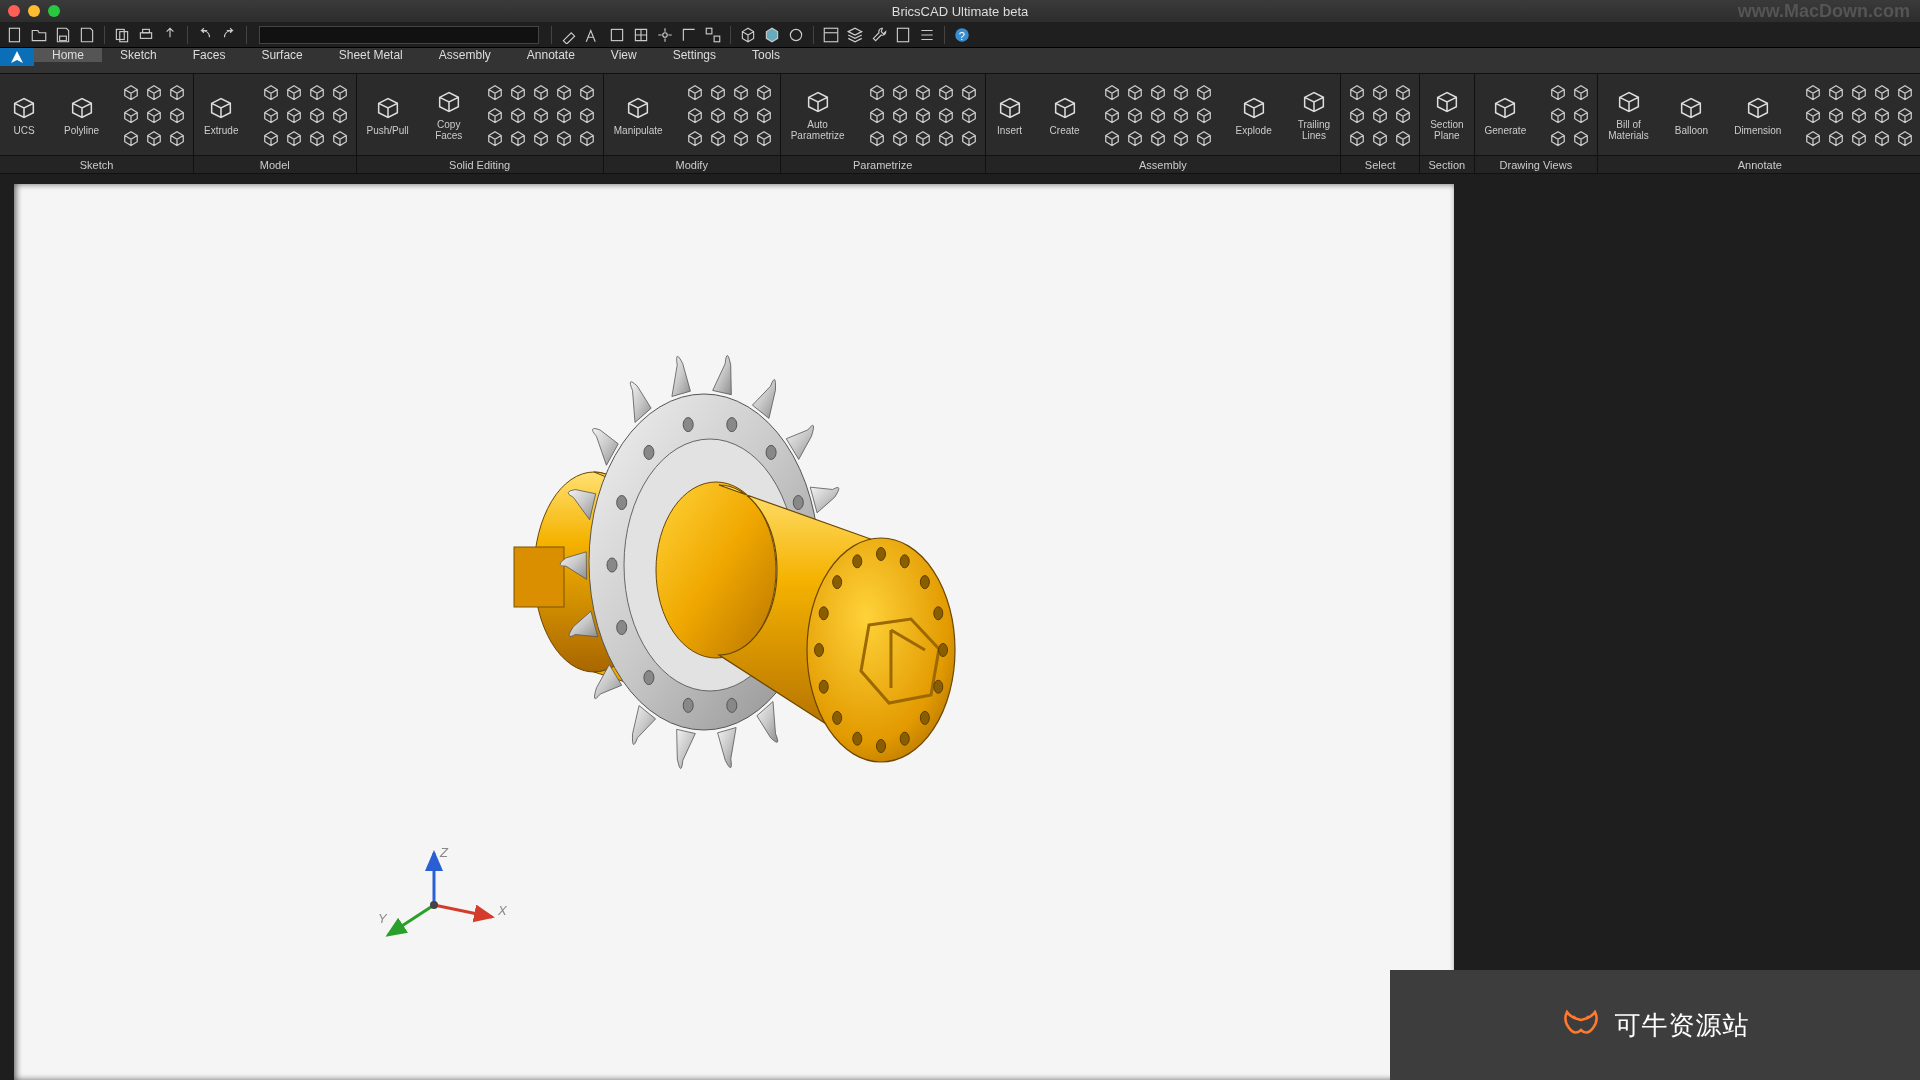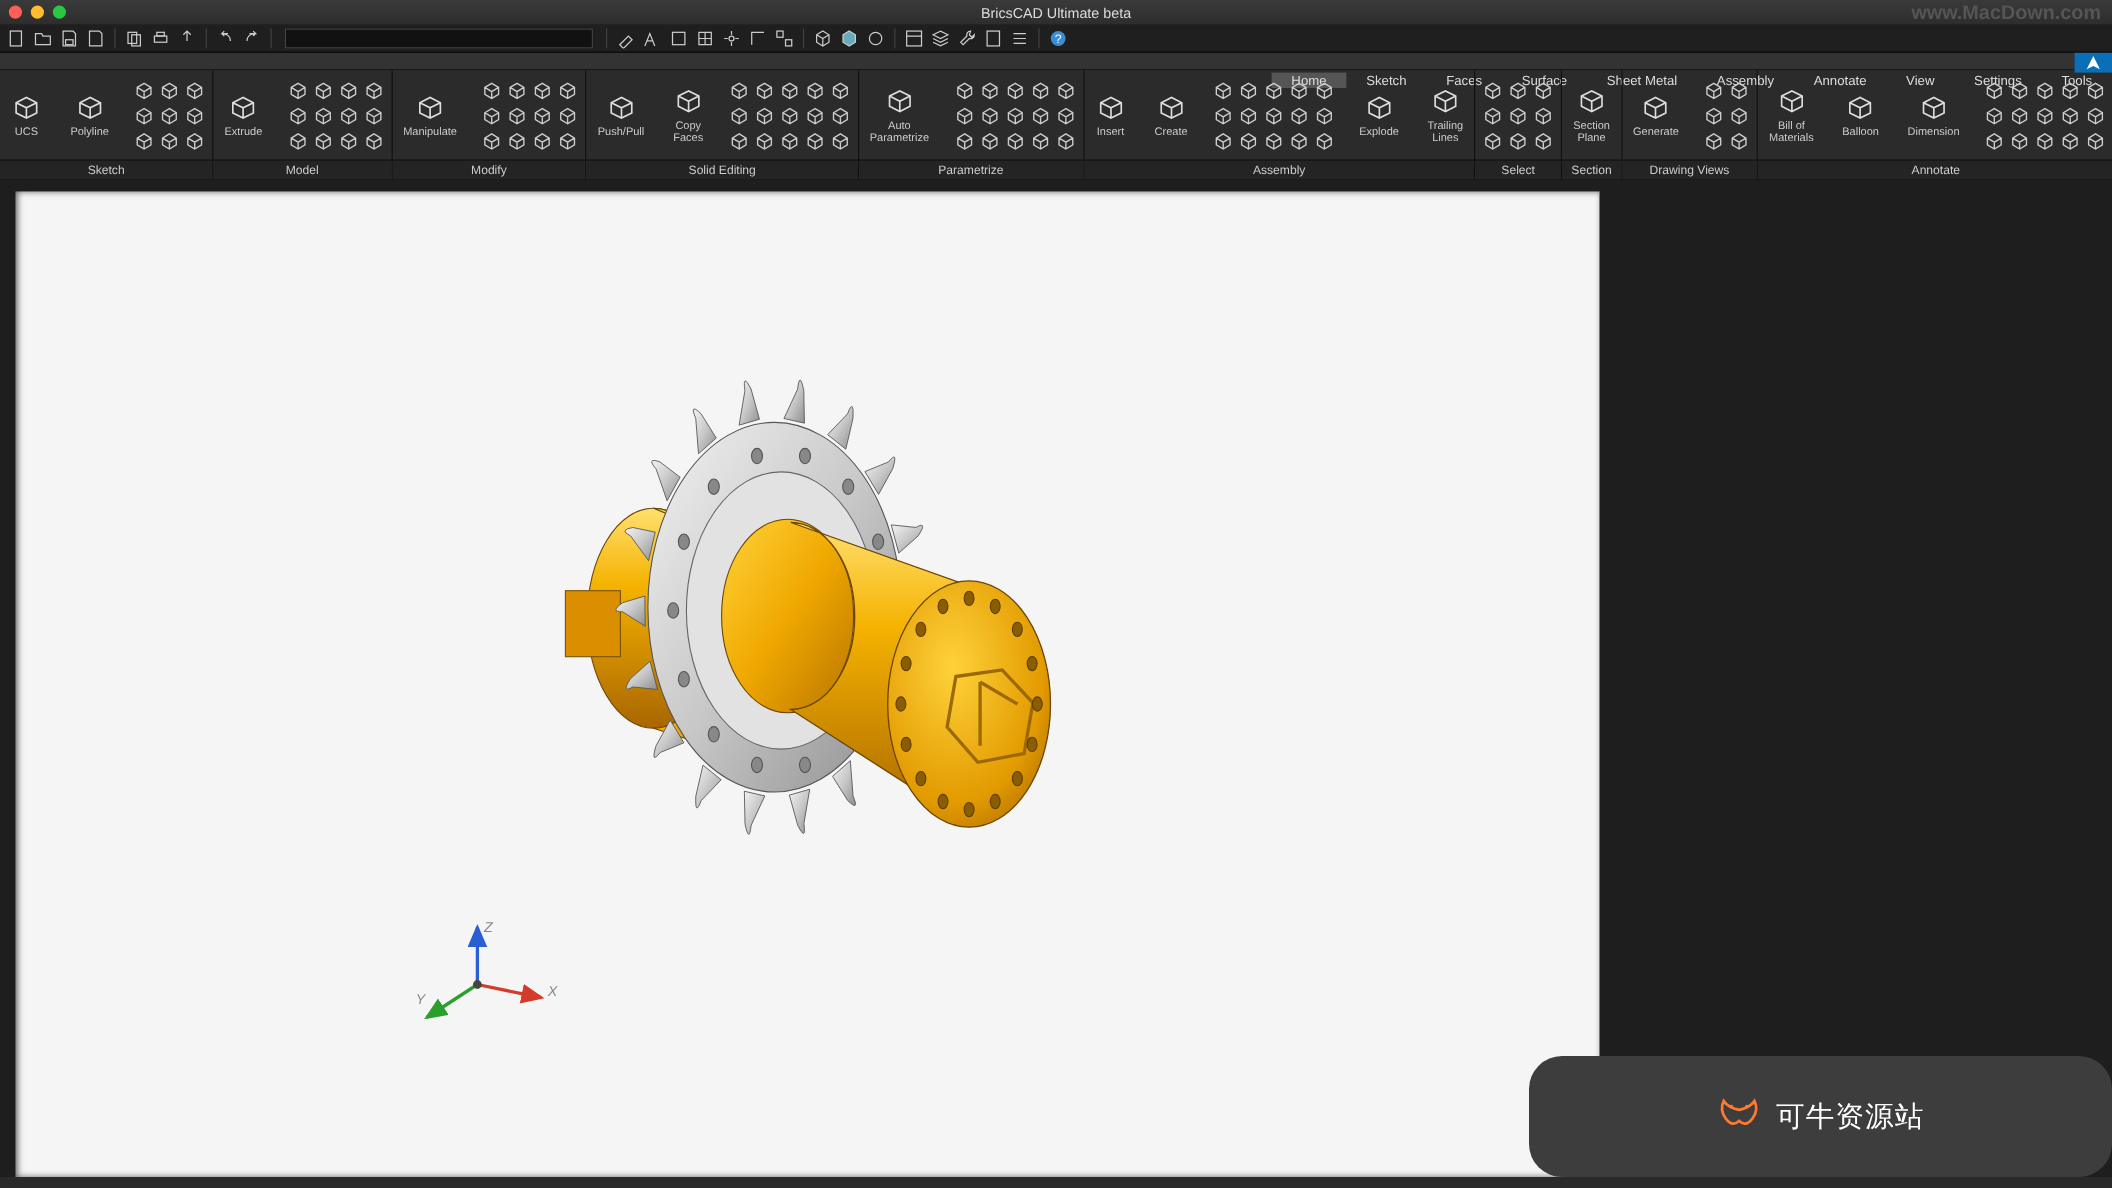--- a/index.html
+++ b/index.html
@@ -9,21 +9,21 @@
 .tl { width: 12px; height: 12px; border-radius: 50%; }
 .tl.r{background:#ff5f57}.tl.y{background:#febc2e}.tl.g{background:#28c840}
 .ttitle { position:absolute; left:50%; transform:translateX(-50%); text-align:center; color:#ddd; font-size: 13px; }
 .watermark { position:absolute; right:10px; color:#555; font-size:18px;font-weight:bold; }
 
 .qat { height: 26px; background: #1f1f1f; display:flex; align-items:center; padding: 0 6px; gap: 6px; border-bottom:1px solid #000; }
 .qat .sep { width:1px; height:18px; background:#444; margin:0 2px; }
 .qat .ico { width:18px; height:18px; display:flex; align-items:center; justify-content:center; color:#ccc; cursor:pointer; }
 .qat .layerbox { width: 280px; height: 18px; background:#111; border:1px solid #444; margin:0 4px; }
 
-.menubar { height: 16px; background: #333; display:flex; align-items:flex-end; border-bottom:1px solid #111;flex-direction:column; }
+.menubar { height: 26px; background: #333; display:flex; align-items:flex-start; border-bottom:1px solid #111; }
 .logo { width:34px; background:#0b6fb8; display:flex; align-items:center; justify-content:center; }
 .logo svg { width:18px; height:18px; }
 .mtab { padding: 0 18px; display:flex; align-items:center; color:#ddd; font-size:12px; cursor:pointer; }
 .mtab.active { background:#555; }
 
 .ribbon { height: 100px; background: #2b2b2b; display:flex; border-bottom:1px solid #111; }
 .rpanel { display:flex; flex-direction:column; border-right:1px solid #111; }
 .rpanel .body { flex:1; display:flex; align-items:center; padding: 4px 6px; gap:18px; }
 .rpanel .label { height:18px; text-align:center; font-size:11px; color:#ccc; background:#242424; border-top:1px solid #111; display:flex; align-items:center; justify-content:center; padding:0 4px; }
 .bigbtn { display:flex; flex-direction:column; align-items:center; justify-content:center; gap:3px; padding:2px 4px; cursor:pointer; min-width:36px;}
@@ -43,21 +43,21 @@
 .ptab .x { width:12px; height:12px; border-radius:50%; background:#777; color:#fff; display:flex; align-items:center; justify-content:center; font-size:9px; line-height:1;}
 .ptab.inactive { background:#3a3a3a; color:#ccc; }
 .leftcontent { flex:1; background:#2f2f2f; }
 
 .viewport { flex:1; background:#1e1e1e; position:relative; padding:10px 0 0 14px; }
 .canvas { background: #f5f5f5; width: 1440px; height: 100%; box-shadow: 2px 0 6px rgba(0,0,0,.6) inset; position:relative; overflow:hidden; }
 
 .axes { position:absolute; left:360px; bottom:125px; }
 .axlbl { font-size:13px; fill:#888; font-style:italic; }
 
-.overlay { position:absolute; right:0; bottom:0; width: 530px; height: 110px; background:#3d3d3d; display:flex; align-items:center; justify-content:center; gap:14px;border-radius:30px; }
+.overlay { position:absolute; right:0; bottom:0; width: 530px; height: 110px; background:#3d3d3d; display:flex; align-items:center; justify-content:center; gap:14px; }
 .overlay .ologo { color:#ff7a2e; font-size:30px; }
 .overlay .otxt { color:#fff; font-size:26px; letter-spacing:1px; }
 
 .gear-assembly { position:absolute; left:50%; top:45%; transform:translate(-50%,-50%); }
 </style>
 </head>
 <body>
 
 <div class="titlebar">
   <div class="traffic">
@@ -377,20 +377,119 @@
       <div class="label">Model</div>
     </div>
     <div class="rpanel">
       <div class="body">
         <div class="bigbtn">
           <div class="bico">
             <svg viewBox="0 0 24 24">
               <path d="M4 8l8-4 8 4v8l-8 4-8-4z M4 8l8 4 8-4 M12 12v8" fill="none" stroke="#ddd" stroke-width="1.3"></path>
             </svg>
           </div>
+          <div class="blbl">Push/Pull</div>
+        </div>
+        <div class="bigbtn">
+          <div class="bico">
+            <svg viewBox="0 0 24 24">
+              <path d="M4 8l8-4 8 4v8l-8 4-8-4z M4 8l8 4 8-4 M12 12v8" fill="none" stroke="#ddd" stroke-width="1.3"></path>
+            </svg>
+          </div>
+          <div class="blbl">Copy
+Faces</div>
+        </div>
+        <div class="grid5" style="display: grid; grid-template-columns: repeat(5, 20px); grid-auto-rows: 20px; gap: 3px;">
+          <div class="sico">
+            <svg viewBox="0 0 16 16">
+              <path d="M3 6l5-3 5 3v5l-5 3-5-3z M3 6l5 3 5-3 M8 9v5" fill="none" stroke="#ccc" stroke-width="1"></path>
+            </svg>
+          </div>
+          <div class="sico">
+            <svg viewBox="0 0 16 16">
+              <path d="M3 6l5-3 5 3v5l-5 3-5-3z M3 6l5 3 5-3 M8 9v5" fill="none" stroke="#ccc" stroke-width="1"></path>
+            </svg>
+          </div>
+          <div class="sico">
+            <svg viewBox="0 0 16 16">
+              <path d="M3 6l5-3 5 3v5l-5 3-5-3z M3 6l5 3 5-3 M8 9v5" fill="none" stroke="#ccc" stroke-width="1"></path>
+            </svg>
+          </div>
+          <div class="sico">
+            <svg viewBox="0 0 16 16">
+              <path d="M3 6l5-3 5 3v5l-5 3-5-3z M3 6l5 3 5-3 M8 9v5" fill="none" stroke="#ccc" stroke-width="1"></path>
+            </svg>
+          </div>
+          <div class="sico">
+            <svg viewBox="0 0 16 16">
+              <path d="M3 6l5-3 5 3v5l-5 3-5-3z M3 6l5 3 5-3 M8 9v5" fill="none" stroke="#ccc" stroke-width="1"></path>
+            </svg>
+          </div>
+          <div class="sico">
+            <svg viewBox="0 0 16 16">
+              <path d="M3 6l5-3 5 3v5l-5 3-5-3z M3 6l5 3 5-3 M8 9v5" fill="none" stroke="#ccc" stroke-width="1"></path>
+            </svg>
+          </div>
+          <div class="sico">
+            <svg viewBox="0 0 16 16">
+              <path d="M3 6l5-3 5 3v5l-5 3-5-3z M3 6l5 3 5-3 M8 9v5" fill="none" stroke="#ccc" stroke-width="1"></path>
+            </svg>
+          </div>
+          <div class="sico">
+            <svg viewBox="0 0 16 16">
+              <path d="M3 6l5-3 5 3v5l-5 3-5-3z M3 6l5 3 5-3 M8 9v5" fill="none" stroke="#ccc" stroke-width="1"></path>
+            </svg>
+          </div>
+          <div class="sico">
+            <svg viewBox="0 0 16 16">
+              <path d="M3 6l5-3 5 3v5l-5 3-5-3z M3 6l5 3 5-3 M8 9v5" fill="none" stroke="#ccc" stroke-width="1"></path>
+            </svg>
+          </div>
+          <div class="sico">
+            <svg viewBox="0 0 16 16">
+              <path d="M3 6l5-3 5 3v5l-5 3-5-3z M3 6l5 3 5-3 M8 9v5" fill="none" stroke="#ccc" stroke-width="1"></path>
+            </svg>
+          </div>
+          <div class="sico">
+            <svg viewBox="0 0 16 16">
+              <path d="M3 6l5-3 5 3v5l-5 3-5-3z M3 6l5 3 5-3 M8 9v5" fill="none" stroke="#ccc" stroke-width="1"></path>
+            </svg>
+          </div>
+          <div class="sico">
+            <svg viewBox="0 0 16 16">
+              <path d="M3 6l5-3 5 3v5l-5 3-5-3z M3 6l5 3 5-3 M8 9v5" fill="none" stroke="#ccc" stroke-width="1"></path>
+            </svg>
+          </div>
+          <div class="sico">
+            <svg viewBox="0 0 16 16">
+              <path d="M3 6l5-3 5 3v5l-5 3-5-3z M3 6l5 3 5-3 M8 9v5" fill="none" stroke="#ccc" stroke-width="1"></path>
+            </svg>
+          </div>
+          <div class="sico">
+            <svg viewBox="0 0 16 16">
+              <path d="M3 6l5-3 5 3v5l-5 3-5-3z M3 6l5 3 5-3 M8 9v5" fill="none" stroke="#ccc" stroke-width="1"></path>
+            </svg>
+          </div>
+          <div class="sico">
+            <svg viewBox="0 0 16 16">
+              <path d="M3 6l5-3 5 3v5l-5 3-5-3z M3 6l5 3 5-3 M8 9v5" fill="none" stroke="#ccc" stroke-width="1"></path>
+            </svg>
+          </div>
+        </div>
+      </div>
+      <div class="label">Solid Editing</div>
+    </div>
+    <div class="rpanel">
+      <div class="body">
+        <div class="bigbtn">
+          <div class="bico">
+            <svg viewBox="0 0 24 24">
+              <path d="M4 8l8-4 8 4v8l-8 4-8-4z M4 8l8 4 8-4 M12 12v8" fill="none" stroke="#ddd" stroke-width="1.3"></path>
+            </svg>
+          </div>
           <div class="blbl">Manipulate</div>
         </div>
         <div class="grid4" style="display: grid; grid-template-columns: repeat(4, 20px); grid-auto-rows: 20px; gap: 3px;">
           <div class="sico">
             <svg viewBox="0 0 16 16">
               <path d="M3 6l5-3 5 3v5l-5 3-5-3z M3 6l5 3 5-3 M8 9v5" fill="none" stroke="#ccc" stroke-width="1"></path>
             </svg>
           </div>
           <div class="sico">
             <svg viewBox="0 0 16 16">
@@ -443,119 +542,20 @@
             </svg>
           </div>
           <div class="sico">
             <svg viewBox="0 0 16 16">
               <path d="M3 6l5-3 5 3v5l-5 3-5-3z M3 6l5 3 5-3 M8 9v5" fill="none" stroke="#ccc" stroke-width="1"></path>
             </svg>
           </div>
         </div>
       </div>
       <div class="label">Modify</div>
-    </div>
-    <div class="rpanel">
-      <div class="body">
-        <div class="bigbtn">
-          <div class="bico">
-            <svg viewBox="0 0 24 24">
-              <path d="M4 8l8-4 8 4v8l-8 4-8-4z M4 8l8 4 8-4 M12 12v8" fill="none" stroke="#ddd" stroke-width="1.3"></path>
-            </svg>
-          </div>
-          <div class="blbl">Push/Pull</div>
-        </div>
-        <div class="bigbtn">
-          <div class="bico">
-            <svg viewBox="0 0 24 24">
-              <path d="M4 8l8-4 8 4v8l-8 4-8-4z M4 8l8 4 8-4 M12 12v8" fill="none" stroke="#ddd" stroke-width="1.3"></path>
-            </svg>
-          </div>
-          <div class="blbl">Copy
-Faces</div>
-        </div>
-        <div class="grid5" style="display: grid; grid-template-columns: repeat(5, 20px); grid-auto-rows: 20px; gap: 3px;">
-          <div class="sico">
-            <svg viewBox="0 0 16 16">
-              <path d="M3 6l5-3 5 3v5l-5 3-5-3z M3 6l5 3 5-3 M8 9v5" fill="none" stroke="#ccc" stroke-width="1"></path>
-            </svg>
-          </div>
-          <div class="sico">
-            <svg viewBox="0 0 16 16">
-              <path d="M3 6l5-3 5 3v5l-5 3-5-3z M3 6l5 3 5-3 M8 9v5" fill="none" stroke="#ccc" stroke-width="1"></path>
-            </svg>
-          </div>
-          <div class="sico">
-            <svg viewBox="0 0 16 16">
-              <path d="M3 6l5-3 5 3v5l-5 3-5-3z M3 6l5 3 5-3 M8 9v5" fill="none" stroke="#ccc" stroke-width="1"></path>
-            </svg>
-          </div>
-          <div class="sico">
-            <svg viewBox="0 0 16 16">
-              <path d="M3 6l5-3 5 3v5l-5 3-5-3z M3 6l5 3 5-3 M8 9v5" fill="none" stroke="#ccc" stroke-width="1"></path>
-            </svg>
-          </div>
-          <div class="sico">
-            <svg viewBox="0 0 16 16">
-              <path d="M3 6l5-3 5 3v5l-5 3-5-3z M3 6l5 3 5-3 M8 9v5" fill="none" stroke="#ccc" stroke-width="1"></path>
-            </svg>
-          </div>
-          <div class="sico">
-            <svg viewBox="0 0 16 16">
-              <path d="M3 6l5-3 5 3v5l-5 3-5-3z M3 6l5 3 5-3 M8 9v5" fill="none" stroke="#ccc" stroke-width="1"></path>
-            </svg>
-          </div>
-          <div class="sico">
-            <svg viewBox="0 0 16 16">
-              <path d="M3 6l5-3 5 3v5l-5 3-5-3z M3 6l5 3 5-3 M8 9v5" fill="none" stroke="#ccc" stroke-width="1"></path>
-            </svg>
-          </div>
-          <div class="sico">
-            <svg viewBox="0 0 16 16">
-              <path d="M3 6l5-3 5 3v5l-5 3-5-3z M3 6l5 3 5-3 M8 9v5" fill="none" stroke="#ccc" stroke-width="1"></path>
-            </svg>
-          </div>
-          <div class="sico">
-            <svg viewBox="0 0 16 16">
-              <path d="M3 6l5-3 5 3v5l-5 3-5-3z M3 6l5 3 5-3 M8 9v5" fill="none" stroke="#ccc" stroke-width="1"></path>
-            </svg>
-          </div>
-          <div class="sico">
-            <svg viewBox="0 0 16 16">
-              <path d="M3 6l5-3 5 3v5l-5 3-5-3z M3 6l5 3 5-3 M8 9v5" fill="none" stroke="#ccc" stroke-width="1"></path>
-            </svg>
-          </div>
-          <div class="sico">
-            <svg viewBox="0 0 16 16">
-              <path d="M3 6l5-3 5 3v5l-5 3-5-3z M3 6l5 3 5-3 M8 9v5" fill="none" stroke="#ccc" stroke-width="1"></path>
-            </svg>
-          </div>
-          <div class="sico">
-            <svg viewBox="0 0 16 16">
-              <path d="M3 6l5-3 5 3v5l-5 3-5-3z M3 6l5 3 5-3 M8 9v5" fill="none" stroke="#ccc" stroke-width="1"></path>
-            </svg>
-          </div>
-          <div class="sico">
-            <svg viewBox="0 0 16 16">
-              <path d="M3 6l5-3 5 3v5l-5 3-5-3z M3 6l5 3 5-3 M8 9v5" fill="none" stroke="#ccc" stroke-width="1"></path>
-            </svg>
-          </div>
-          <div class="sico">
-            <svg viewBox="0 0 16 16">
-              <path d="M3 6l5-3 5 3v5l-5 3-5-3z M3 6l5 3 5-3 M8 9v5" fill="none" stroke="#ccc" stroke-width="1"></path>
-            </svg>
-          </div>
-          <div class="sico">
-            <svg viewBox="0 0 16 16">
-              <path d="M3 6l5-3 5 3v5l-5 3-5-3z M3 6l5 3 5-3 M8 9v5" fill="none" stroke="#ccc" stroke-width="1"></path>
-            </svg>
-          </div>
-        </div>
-      </div>
-      <div class="label">Solid Editing</div>
     </div>
     <div class="rpanel">
       <div class="body">
         <div class="bigbtn">
           <div class="bico">
             <svg viewBox="0 0 24 24">
               <path d="M4 8l8-4 8 4v8l-8 4-8-4z M4 8l8 4 8-4 M12 12v8" fill="none" stroke="#ddd" stroke-width="1.3"></path>
             </svg>
           </div>
           <div class="blbl">Auto

